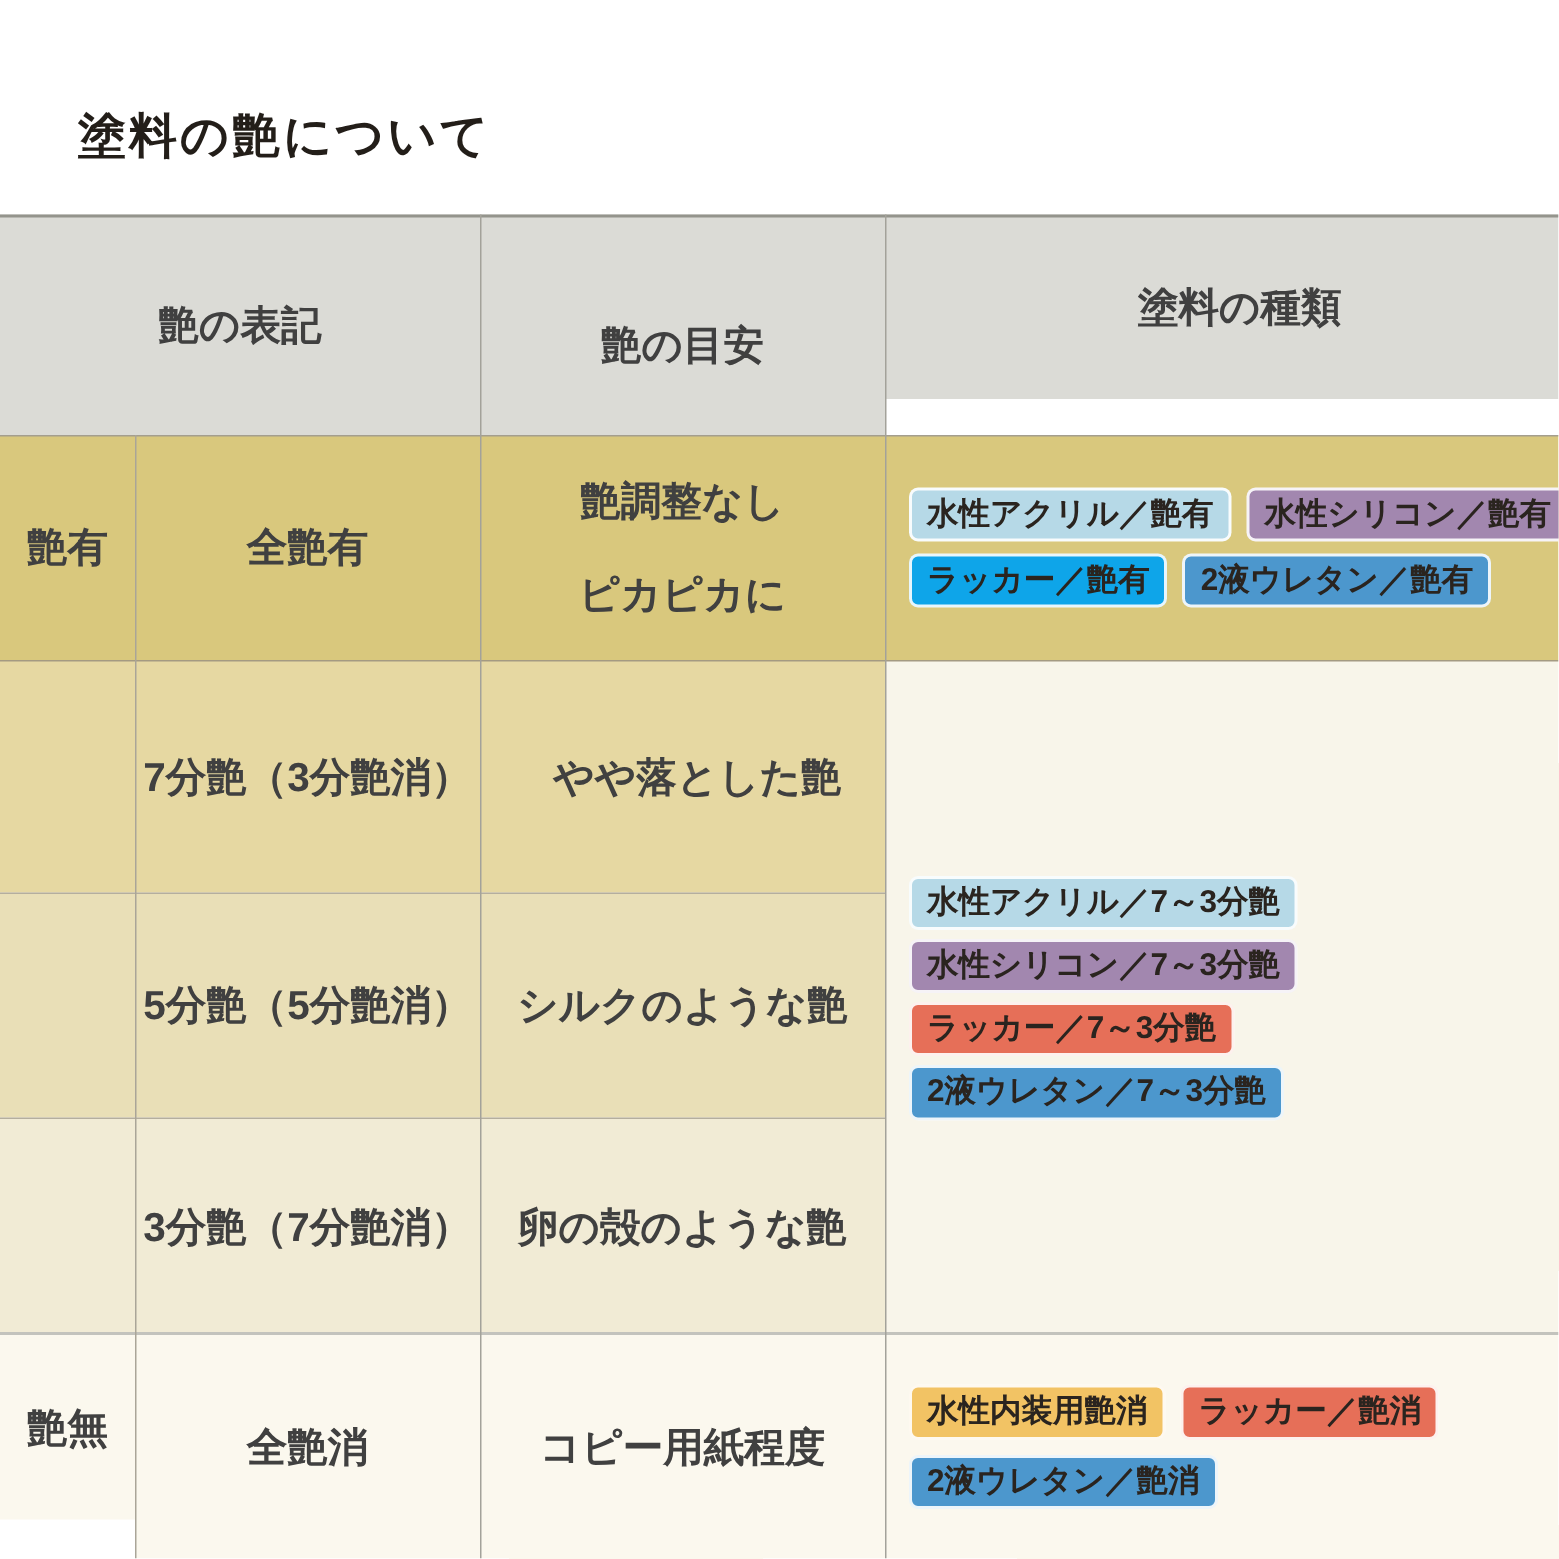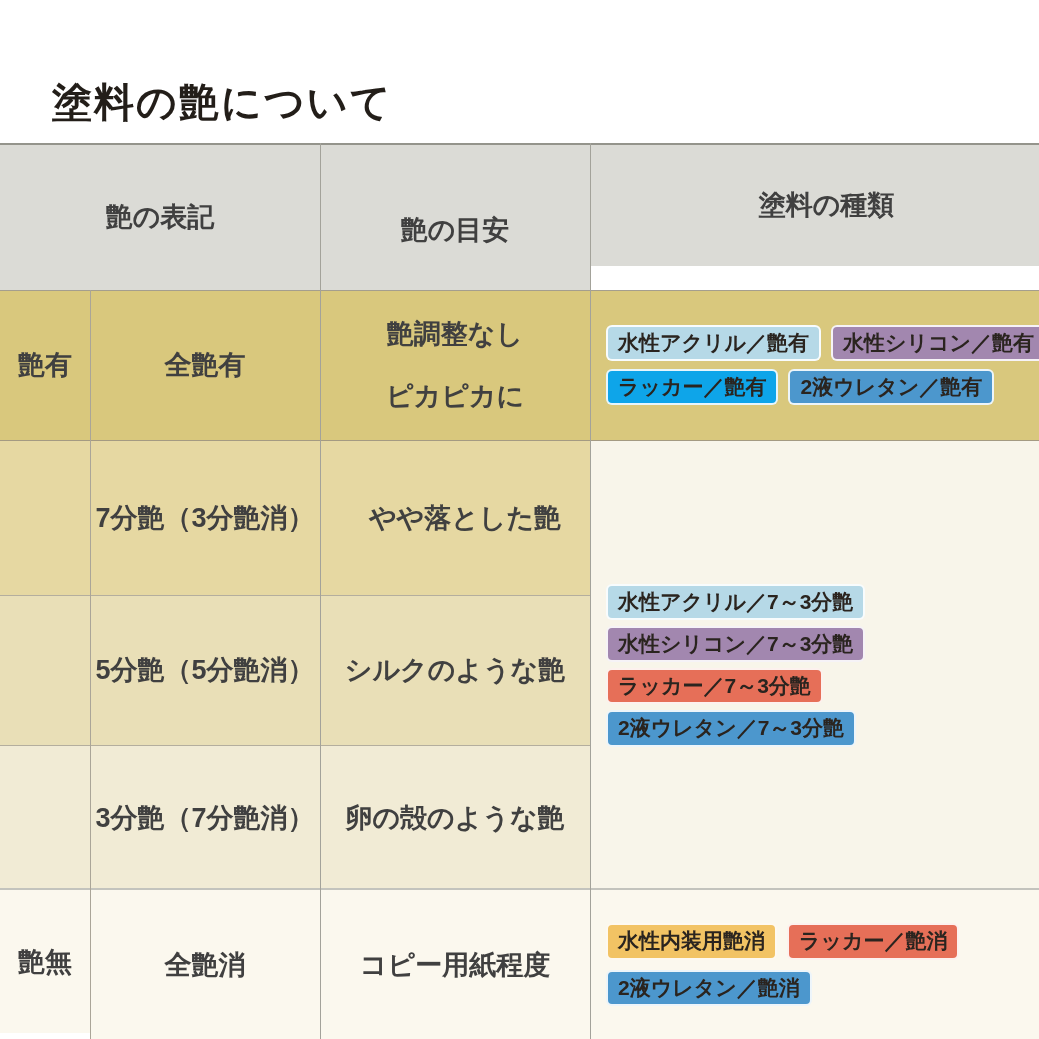--- a/index.html
+++ b/index.html
@@ -3,21 +3,21 @@
 <meta charset="utf-8">
 <style>
   html,body{margin:0;padding:0;}
   body{
     width:1039px;height:1039px;position:relative;overflow:hidden;
     background:#ffffff;
     font-family:"Liberation Sans","DejaVu Sans",sans-serif;
   }
   .page-title{
     position:absolute;left:52px;top:48px;
-    font-size:40px;font-weight:bold;color:#231e19;letter-spacing:2px;
+    font-size:32px;font-weight:bold;color:#231e19;letter-spacing:2px;
   }
   .cell{
     position:absolute;display:flex;align-items:center;justify-content:center;
     font-weight:bold;color:#404040;font-size:27px;white-space:nowrap;
     box-sizing:border-box;
   }
   .cell .stack{display:flex;flex-direction:column;align-items:center;gap:14px;}
   .chipbox{
     position:absolute;display:flex;flex-direction:column;
     justify-content:center;align-items:flex-start;
@@ -52,21 +52,21 @@
   .r2c3{left:320px;top:440px;width:270px;height:155px;padding-left:20px;}
   .r3c1{left:0;top:595px;width:90px;height:150px;}
   .r3c2{left:90px;top:595px;width:230px;height:150px;}
   .r3c3{left:320px;top:595px;width:270px;height:150px;}
   .r4c1{left:0;top:745px;width:90px;height:145px;}
   .r4c2{left:90px;top:745px;width:230px;height:145px;}
   .r4c3{left:320px;top:745px;width:270px;height:145px;}
   .rmidc4{left:590px;top:440px;width:449px;height:450px;}
 
   
-  .r5c1{left:0;top:890px;width:90px;height:143px;}
+  .r5c1{left:0;top:890px;width:90px;height:123px;}
   .r5c2{left:90px;top:890px;width:230px;height:149px;}
   .r5c3{left:320px;top:890px;width:270px;height:149px;}
   .r5c4{left:590px;top:890px;width:449px;height:149px;}
 
   
   .ln-top{left:0;top:143px;width:1039px;height:2px;background:#94948c;}
   .ln-hdr{left:0;top:290px;width:1039px;height:1px;background:#a49e8e;}
   .ln-r1{left:0;top:440px;width:1039px;height:1px;background:#a49a82;}
   .ln-r2{left:0;top:595px;width:590px;height:1px;background:#b4ae9e;}
   .ln-r3{left:0;top:745px;width:590px;height:1px;background:#b4ae9e;}

